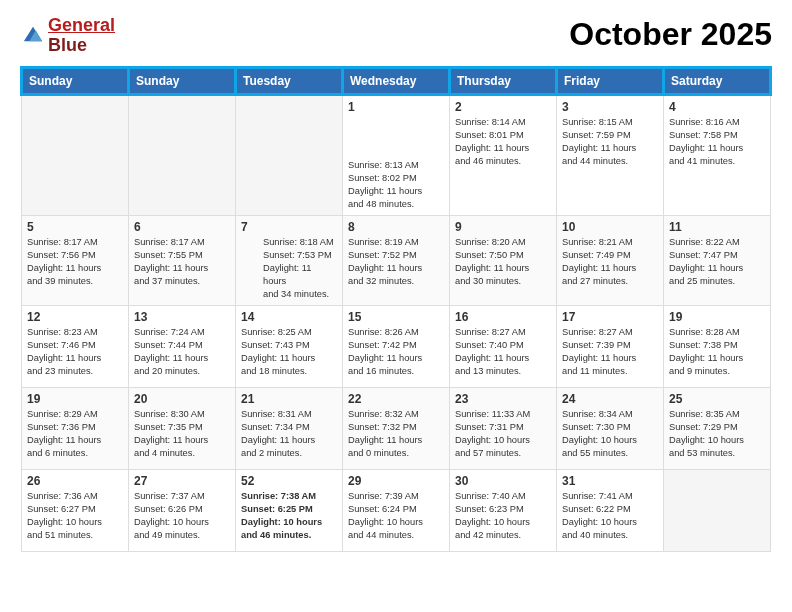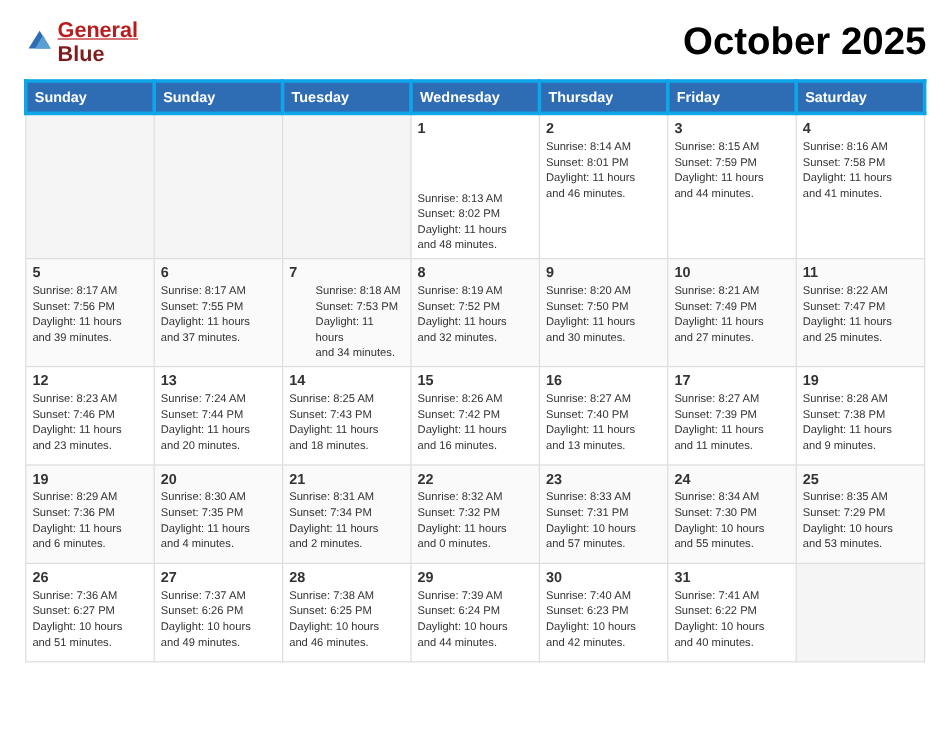--- a/index.html
+++ b/index.html
@@ -290,21 +290,21 @@
           </td>
           <td>
             <span class="day-number">22</span>
             <div class="day-info" style="white-space: pre-line;">Sunrise: 8:32 AM
 Sunset: 7:32 PM
 Daylight: 11 hours
 and 0 minutes.</div>
           </td>
           <td>
             <span class="day-number">23</span>
-            <div class="day-info" style="white-space: pre-line;">Sunrise: 8:33 AM
+            <div class="day-info" style="white-space: pre-line;">Sunrise: 11:33 AM
 Sunset: 7:31 PM
 Daylight: 10 hours
 and 57 minutes.</div>
           </td>
           <td>
             <span class="day-number">24</span>
             <div class="day-info" style="white-space: pre-line;">Sunrise: 8:34 AM
 Sunset: 7:30 PM
 Daylight: 10 hours
 and 55 minutes.</div>
@@ -326,22 +326,22 @@
 and 51 minutes.</div>
           </td>
           <td>
             <span class="day-number">27</span>
             <div class="day-info" style="white-space: pre-line;">Sunrise: 7:37 AM
 Sunset: 6:26 PM
 Daylight: 10 hours
 and 49 minutes.</div>
           </td>
           <td>
-            <span class="day-number">28</span>
-            <div class="day-info" style="white-space: pre-line;">Sunrise: 7:38 AM
+            <span class="day-number">52</span>
+            <div class="day-info" style="white-space: pre-line; font-weight: bold;">Sunrise: 7:38 AM
 Sunset: 6:25 PM
 Daylight: 10 hours
 and 46 minutes.</div>
           </td>
           <td>
             <span class="day-number">29</span>
             <div class="day-info" style="white-space: pre-line;">Sunrise: 7:39 AM
 Sunset: 6:24 PM
 Daylight: 10 hours
 and 44 minutes.</div>

